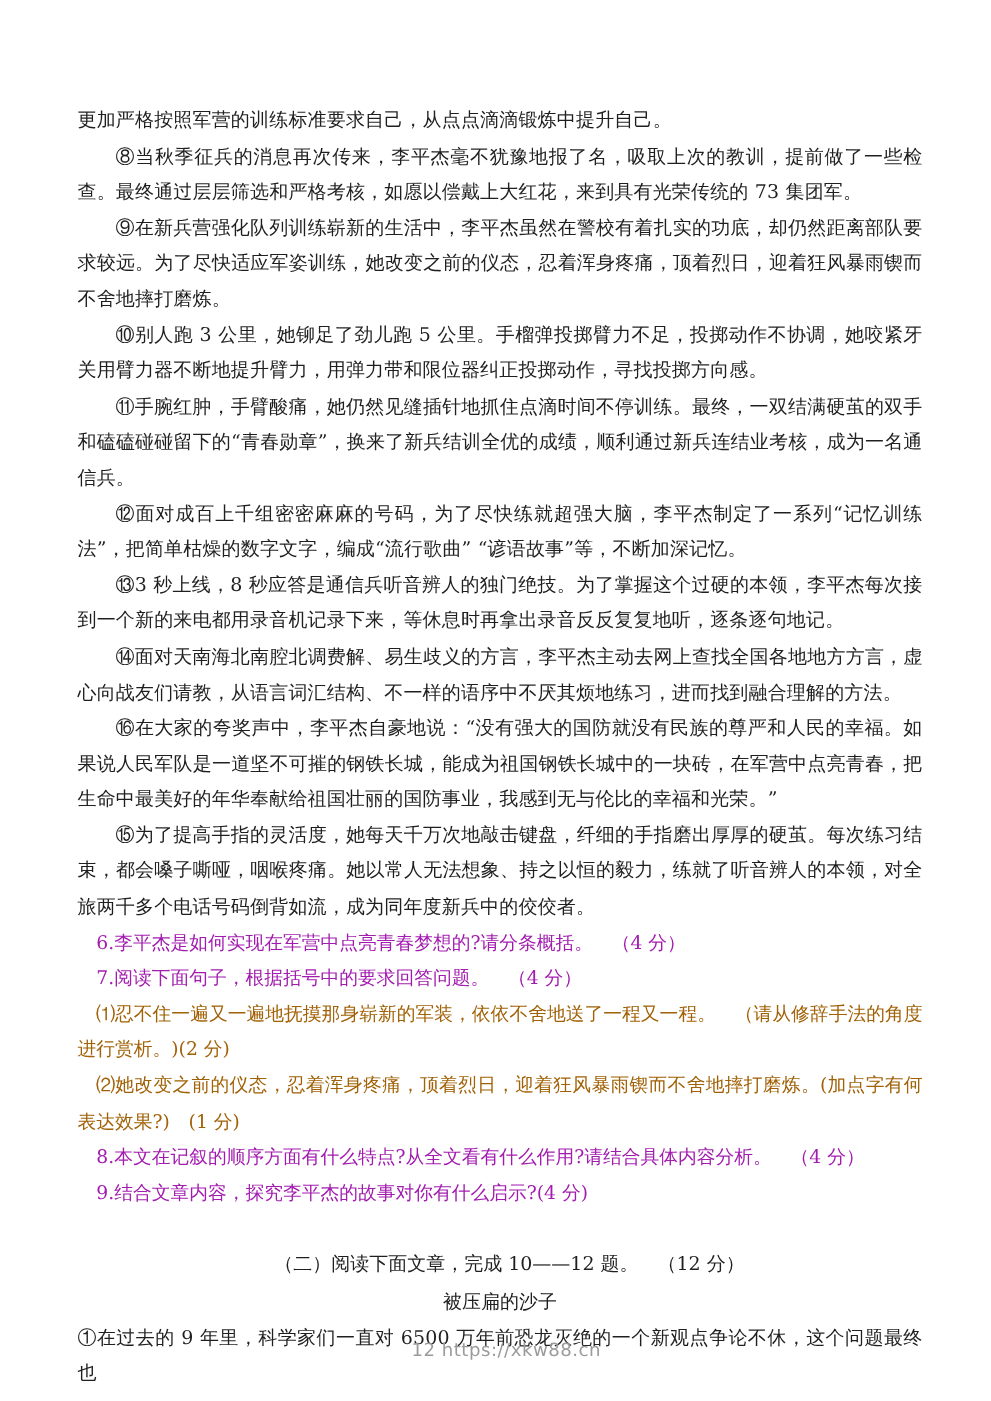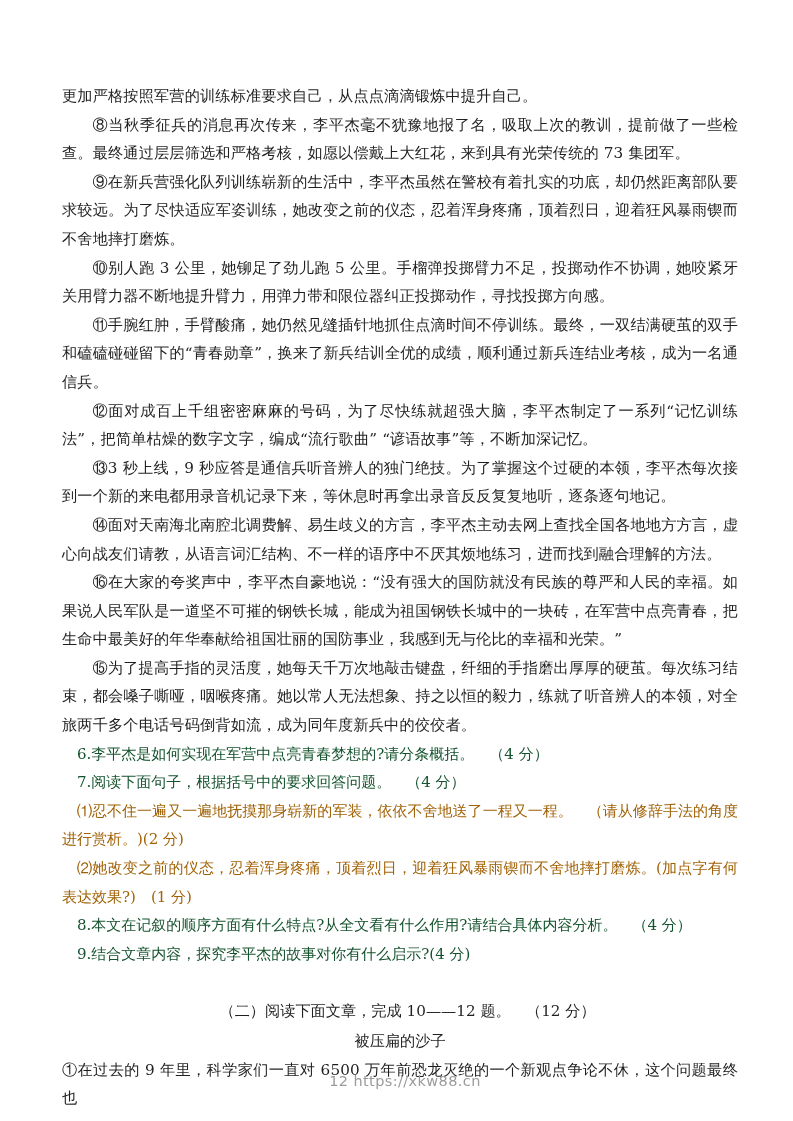--- a/index.html
+++ b/index.html
@@ -41,21 +41,21 @@
   .noindent {
     text-indent: 0;
   }
   .q-line {
     font-size: 15px;
     line-height: 28.6px;
     text-align: justify;
     text-justify: inter-ideograph;
     margin: 0;
     text-indent: 1em;
-    color: #14532d;
+    color: #a21caf;
   }
   .q-sub {
     font-size: 15px;
     line-height: 28.6px;
     text-align: justify;
     text-justify: inter-ideograph;
     margin: 0;
     text-indent: 1em;
     color: #a16207;
   }
@@ -95,21 +95,21 @@
 <div class="page">
 
   <div class="content">
 
     <p class="para noindent">更加严格按照军营的训练标准要求自己，从点点滴滴锻炼中提升自己。</p>
     <p class="para indent2">⑧当秋季征兵的消息再次传来，李平杰毫不犹豫地报了名，吸取上次的教训，提前做了一些检查。最终通过层层筛选和严格考核，如愿以偿戴上大红花，来到具有光荣传统的 73 集团军。</p>
     <p class="para indent2">⑨在新兵营强化队列训练崭新的生活中，李平杰虽然在警校有着扎实的功底，却仍然距离部队要求较远。为了尽快适应军姿训练，她改变之前的仪态，忍着浑身疼痛，顶着烈日，迎着狂风暴雨锲而不舍地摔打磨炼。</p>
     <p class="para indent2">⑩别人跑 3 公里，她铆足了劲儿跑 5 公里。手榴弹投掷臂力不足，投掷动作不协调，她咬紧牙关用臂力器不断地提升臂力，用弹力带和限位器纠正投掷动作，寻找投掷方向感。</p>
     <p class="para indent2">⑪手腕红肿，手臂酸痛，她仍然见缝插针地抓住点滴时间不停训练。最终，一双结满硬茧的双手和磕磕碰碰留下的“青春勋章”，换来了新兵结训全优的成绩，顺利通过新兵连结业考核，成为一名通信兵。</p>
     <p class="para indent2">⑫面对成百上千组密密麻麻的号码，为了尽快练就超强大脑，李平杰制定了一系列“记忆训练法”，把简单枯燥的数字文字，编成“流行歌曲” “谚语故事”等，不断加深记忆。</p>
-    <p class="para indent2">⑬3 秒上线，9 秒应答是通信兵听音辨人的独门绝技。为了掌握这个过硬的本领，李平杰每次接到一个新的来电都用录音机记录下来，等休息时再拿出录音反反复复地听，逐条逐句地记。</p>
+    <p class="para indent2">⑬3 秒上线，8 秒应答是通信兵听音辨人的独门绝技。为了掌握这个过硬的本领，李平杰每次接到一个新的来电都用录音机记录下来，等休息时再拿出录音反反复复地听，逐条逐句地记。</p>
     <p class="para indent2">⑭面对天南海北南腔北调费解、易生歧义的方言，李平杰主动去网上查找全国各地地方方言，虚心向战友们请教，从语言词汇结构、不一样的语序中不厌其烦地练习，进而找到融合理解的方法。</p>
     <p class="para indent2">⑯在大家的夸奖声中，李平杰自豪地说：“没有强大的国防就没有民族的尊严和人民的幸福。如果说人民军队是一道坚不可摧的钢铁长城，能成为祖国钢铁长城中的一块砖，在军营中点亮青春，把生命中最美好的年华奉献给祖国壮丽的国防事业，我感到无与伦比的幸福和光荣。”</p>
     <p class="para indent2">⑮为了提高手指的灵活度，她每天千万次地敲击键盘，纤细的手指磨出厚厚的硬茧。每次练习结束，都会嗓子嘶哑，咽喉疼痛。她以常人无法想象、持之以恒的毅力，练就了听音辨人的本领，对全旅两千多个电话号码倒背如流，成为同年度新兵中的佼佼者。</p>
 
     <p class="q-line">6.李平杰是如何实现在军营中点亮青春梦想的?请分条概括。　（4 分）</p>
     <p class="q-line">7.阅读下面句子，根据括号中的要求回答问题。　（4 分）</p>
     <p class="q-sub">⑴忍不住一遍又一遍地抚摸那身崭新的军装，依依不舍地送了一程又一程。　（请从修辞手法的角度进行赏析。)(2 分)</p>
     <p class="q-sub">⑵她改变之前的仪态，忍着浑身疼痛，顶着烈日，迎着狂风暴雨锲而不舍地摔打磨炼。(加点字有何表达效果?)　(1 分)</p>
     <p class="q-line">8.本文在记叙的顺序方面有什么特点?从全文看有什么作用?请结合具体内容分析。　（4 分）</p>
     <p class="q-line">9.结合文章内容，探究李平杰的故事对你有什么启示?(4 分)</p>

